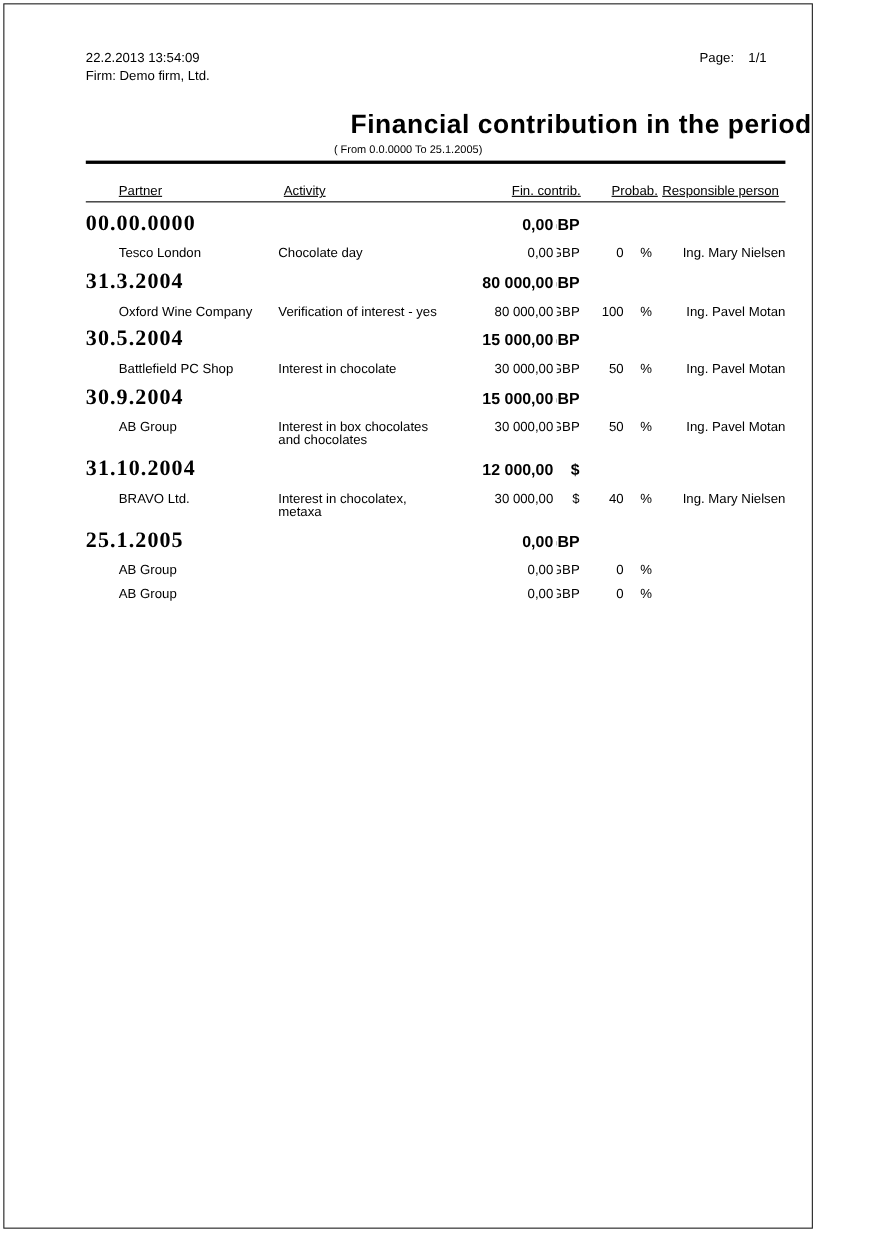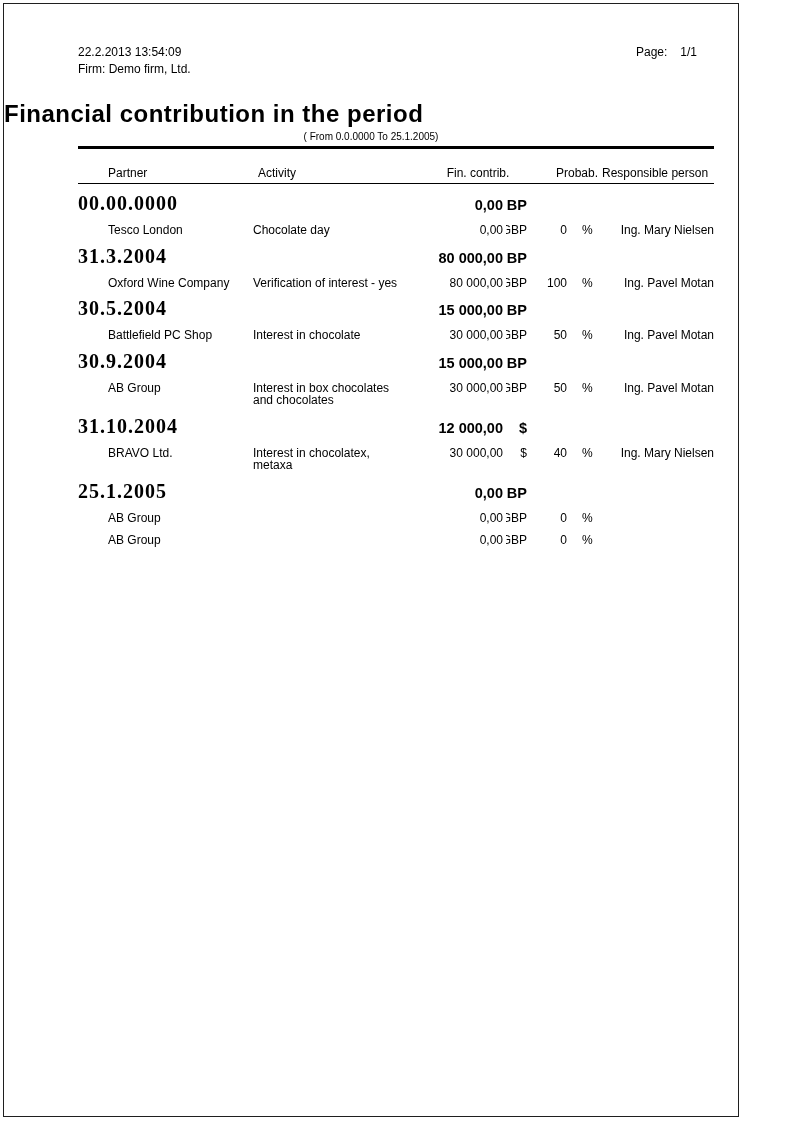--- a/index.html
+++ b/index.html
@@ -26,21 +26,21 @@
     display: flex;
     justify-content: space-between;
     padding: 40px 41px 0 74px;
     font-size: 12px;
     line-height: 17px;
   }
   .ph-right { white-space: nowrap; }
   .ph-right .page-value { margin-left: 13px; }
   
   .report-title {
-    text-align: left;
+    text-align: right;
     font-size: 24px;
     font-weight: bold;
     letter-spacing: 0.5px;
     margin-top: 22px;
   }
   .report-subtitle {
     text-align: center;
     font-size: 10px;
     margin-top: 3px;
   }
@@ -62,22 +62,23 @@
     font-size: 12px;
     font-weight: bold;
     margin-top: 7px;
   }
   .col-headers {
     display: grid;
     grid-template-columns: 30px 150px 170px 100px 70px auto;
     font-size: 12px;
     margin-top: 7px;
     align-items: baseline;
-  }
-  .col-headers .h-fin { text-align: center; }
+    text-decoration: underline;
+  }
+  .col-headers .h-fin { text-align: right; }
   .col-headers .h-prob { text-align: right; }
   .col-headers .h-resp { padding-left: 4px; margin-top: 10px; }
   
   .group { margin-top: 10px; }
   .group-header {
     display: grid;
     grid-template-columns: 353px 72px 24px auto;
     align-items: baseline;
     line-height: 18px;
   }

